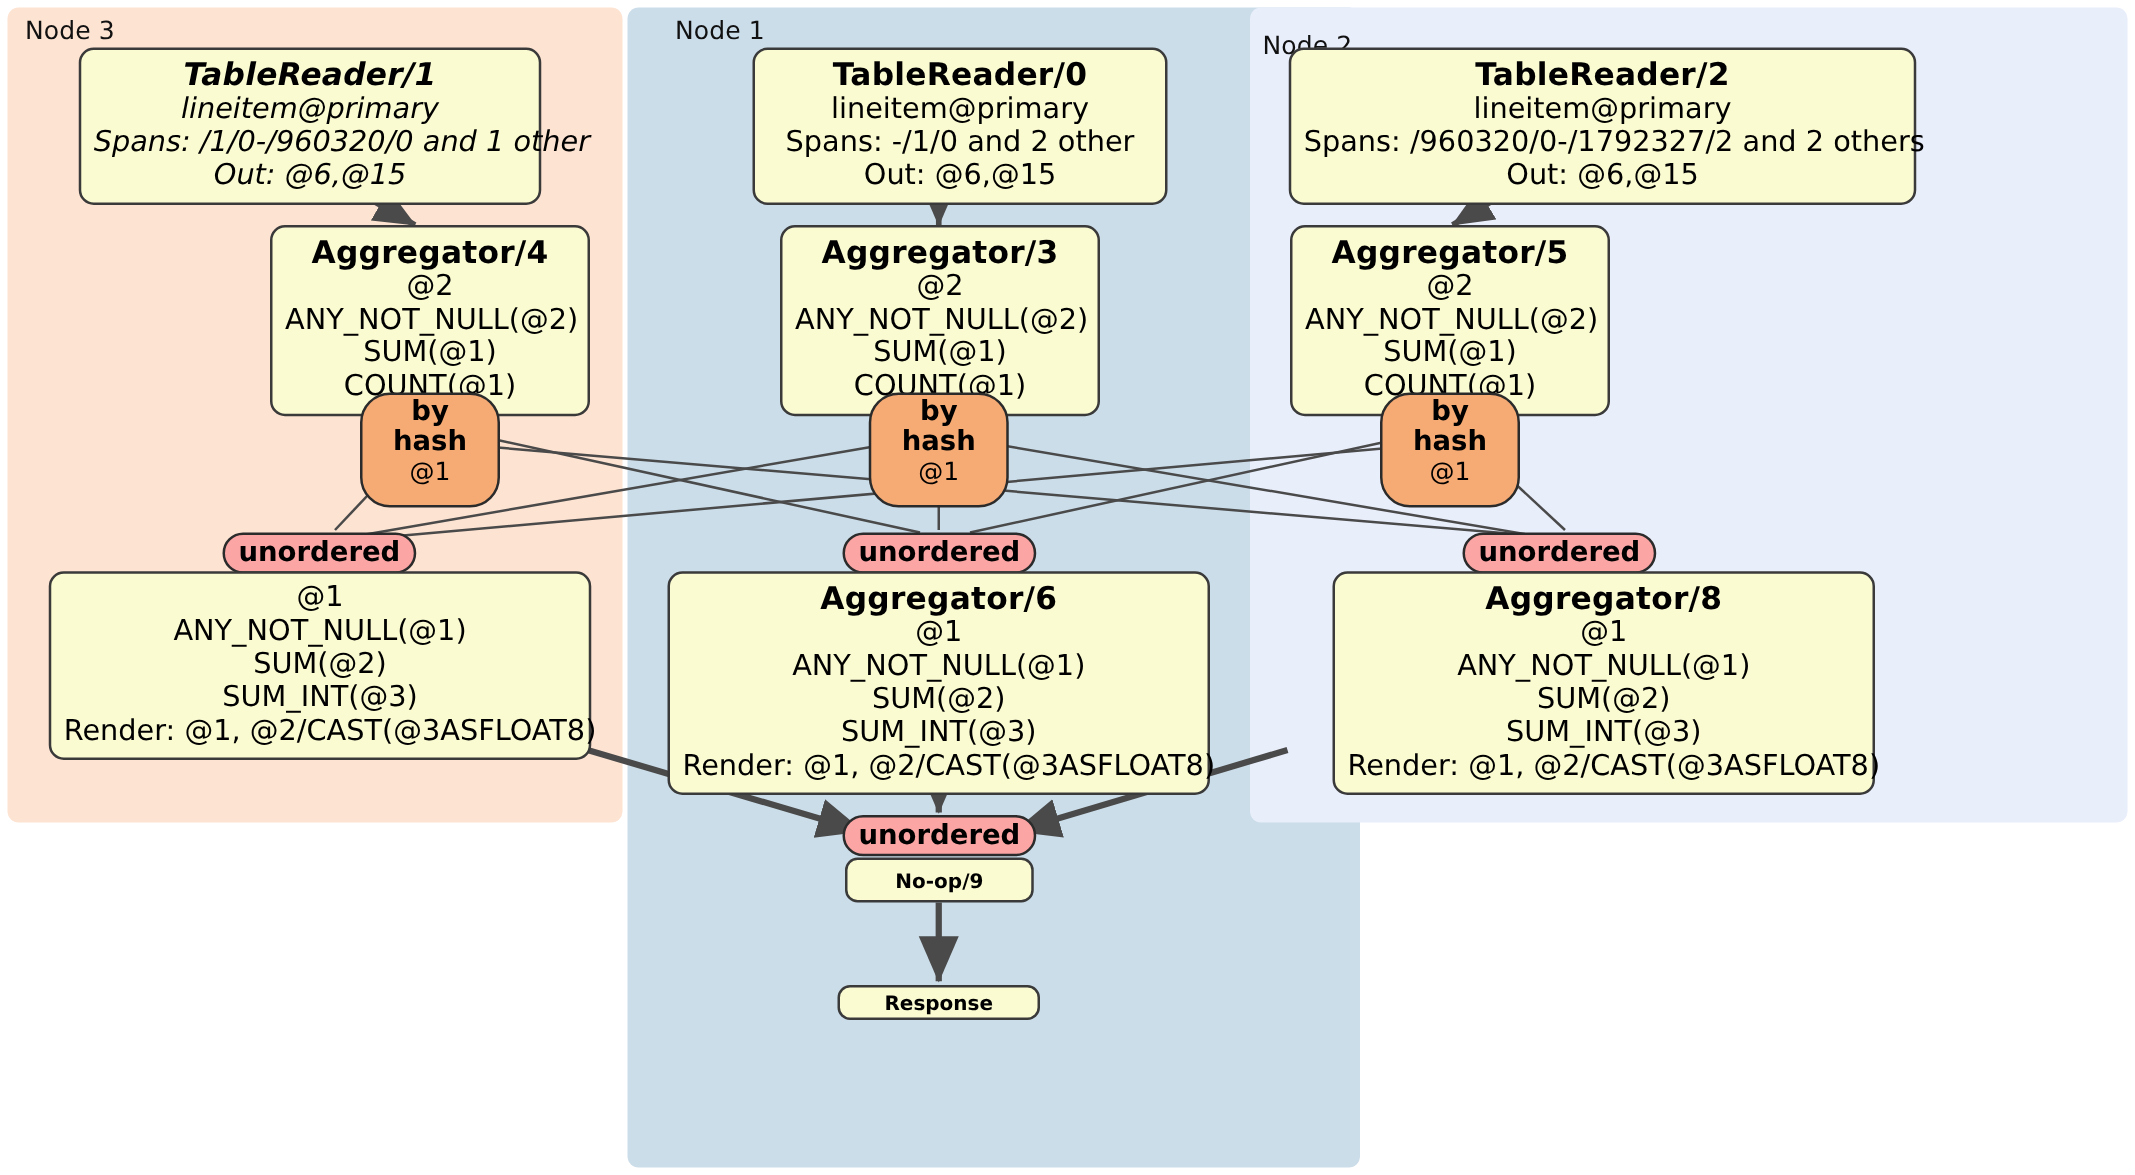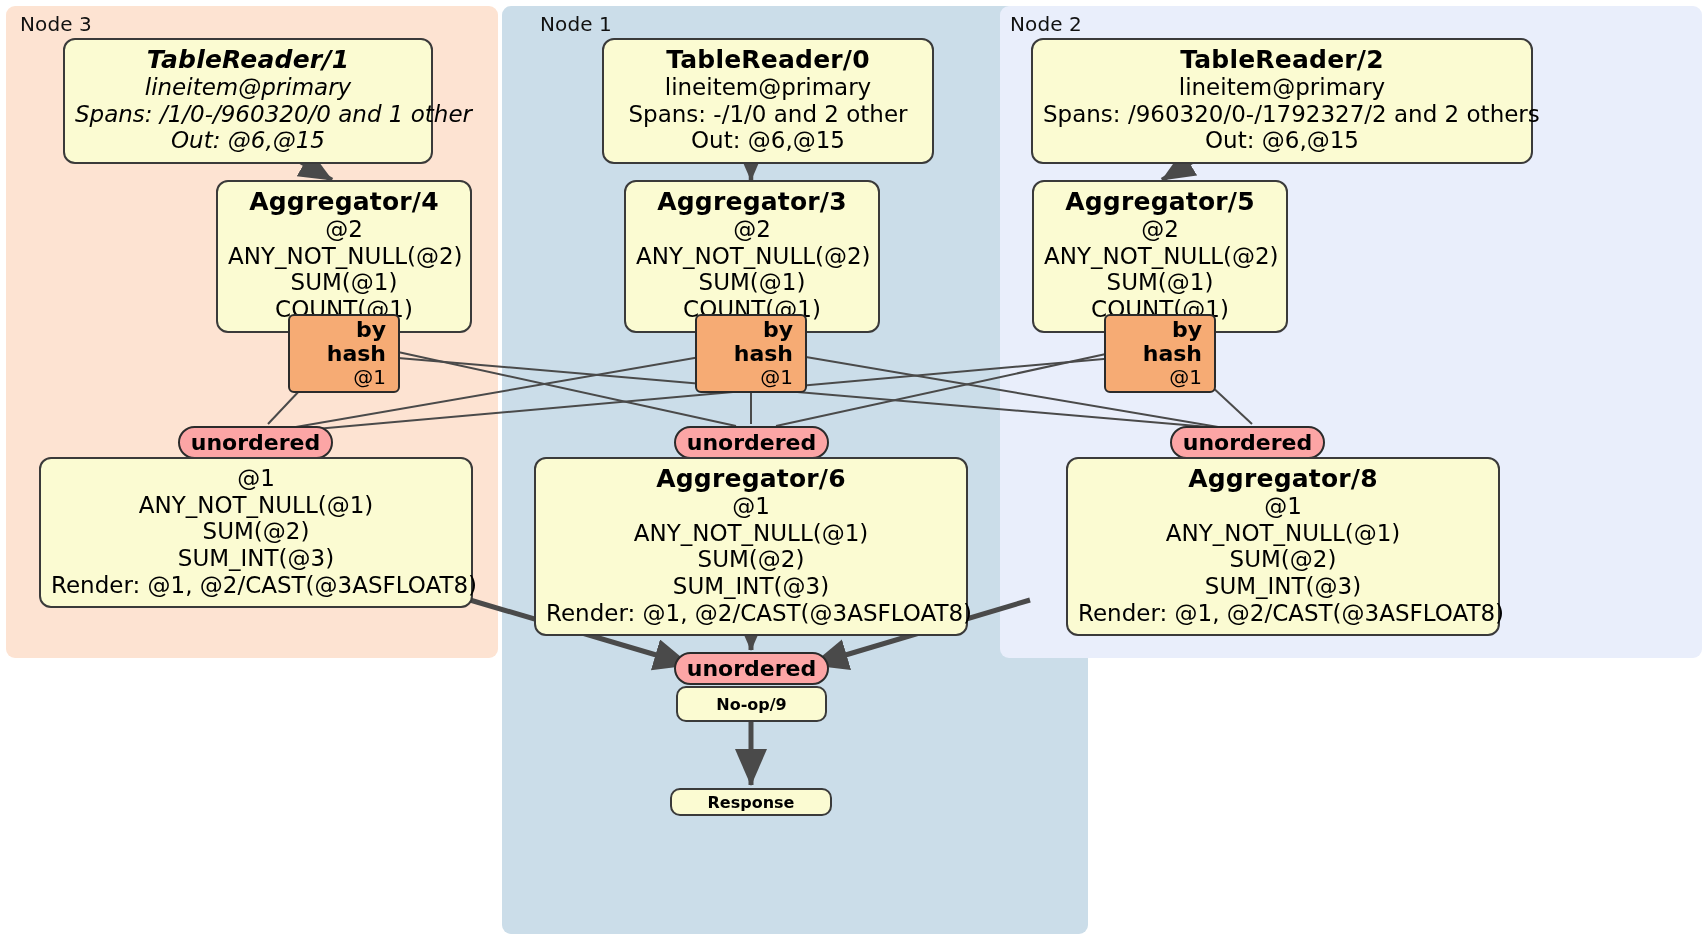--- a/index.html
+++ b/index.html
@@ -10,42 +10,42 @@
   .node-label{position:absolute;font-size:20px;color:#111;letter-spacing:.1px;white-space:nowrap;}
 
   svg.edges{position:absolute;left:0;top:0;width:1708px;height:940px;pointer-events:none;}
 
   .box{position:absolute;background:#fbfbd2;border:2.5px solid #3a3a3a;border-radius:12px;
        box-sizing:border-box;text-align:center;color:#000;padding:6px 10px 8px 10px;}
   .box .title{font-weight:bold;font-size:25px;line-height:1.12;letter-spacing:.2px;}
   .box .ln{font-size:23px;line-height:1.16;white-space:nowrap;}
 
   .badge{position:absolute;box-sizing:border-box;text-align:center;border:2.5px solid #2b2b2b;color:#000;}
-  .badge.hash{background:#f6ab74;border-radius:6px;padding:2px 12px 3px 12px;text-align:right;}
+  .badge.hash{background:#f6ab74;border-radius:24px;padding:2px 12px 16px 12px;}
   .badge.hash .t{font-weight:bold;font-size:22px;line-height:1.1;}
   .badge.hash .s{font-size:20px;line-height:1.1;}
   .badge.unord{background:#fca5a5;border-radius:19px;display:flex;align-items:center;justify-content:center;}
   .badge.unord .t{font-weight:bold;font-size:22px;line-height:1;}
 
   .simple{position:absolute;background:#fbfbd2;border:2.5px solid #3a3a3a;border-radius:10px;
           display:flex;align-items:center;justify-content:center;box-sizing:border-box;}
   .simple .t{font-weight:bold;font-size:16px;color:#000;}
 </style>
 </head>
 <body>
 
 <div id="stage">
 
   <div class="node-panel" style="left:6px;top:6px;width:492px;height:652px;background:#fde3d2;"></div>
   <div class="node-panel" style="left:502px;top:6px;width:586px;height:928px;background:#cbdde9;"></div>
   <div class="node-panel" style="left:1000px;top:6px;width:702px;height:652px;background:#e9eefb;"></div>
 
   <div class="node-label" style="left:20px;top:12px;">Node 3</div>
   <div class="node-label" style="left:540px;top:12px;">Node 1</div>
-  <div class="node-label" style="left:1010px;top:12px;">Node 2</div>
+  <div class="node-label" style="left:1010px;top:24px;">Node 2</div>
 
   <svg class="edges" viewBox="0 0 1708 940">
     <defs>
       <marker id="ah" markerWidth="9" markerHeight="9" refX="7.2" refY="3.2" orient="auto">
         <path d="M0,0 L7.4,3.2 L0,6.4 z" fill="#4a4a4a"></path>
       </marker>
       <marker id="ah-thin" markerWidth="9" markerHeight="9" refX="7.2" refY="3.2" orient="auto">
         <path d="M0,0 L7.4,3.2 L0,6.4 z" fill="#4a4a4a"></path>
       </marker>
     </defs>

